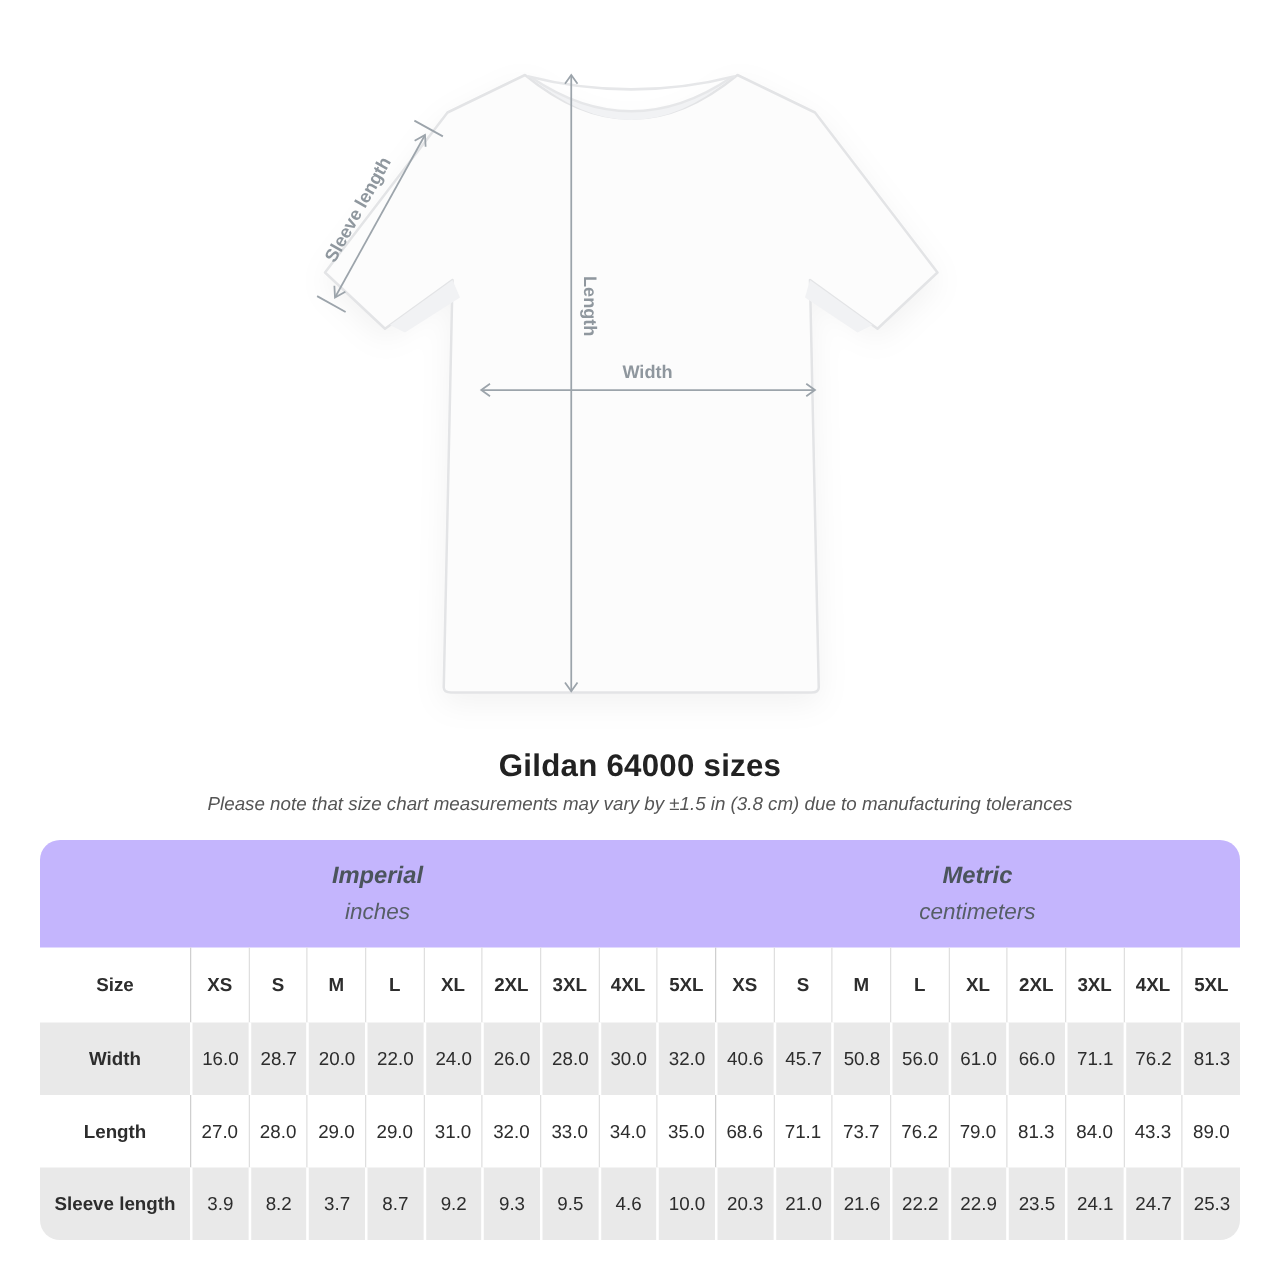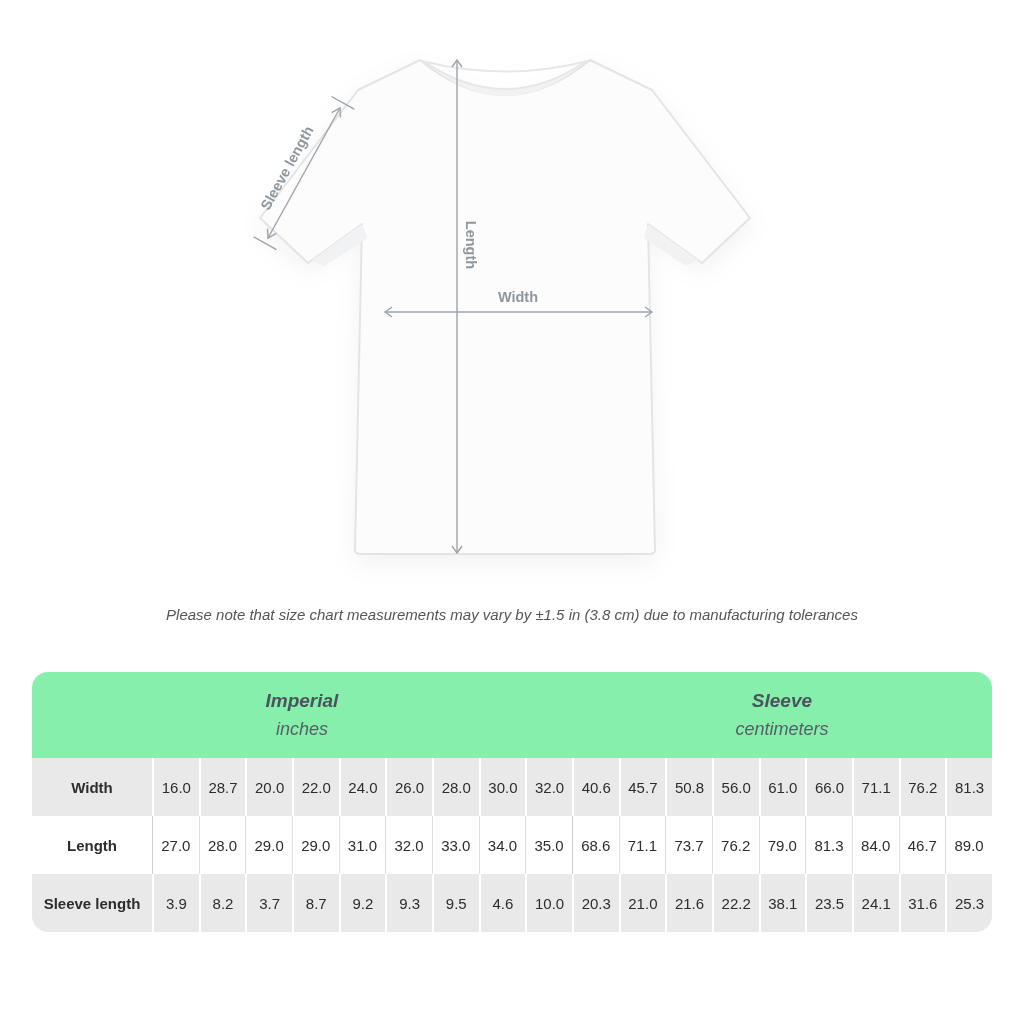--- a/index.html
+++ b/index.html
@@ -21,21 +21,21 @@
   .title-block{position:absolute;left:0;right:0;top:599px;text-align:center;}
   .page-title{margin:0;font-size:25px;font-weight:bold;color:#222;letter-spacing:.2px;}
   .page-note{margin:7px 0 0 0;font-size:15px;font-style:italic;color:#555;}
 
   
   .table-wrap{position:absolute;left:32px;top:672px;width:960px;}
   table.size-chart{border-collapse:separate;border-spacing:0;width:960px;table-layout:fixed;}
   table.size-chart td{text-align:center;vertical-align:middle;font-size:15px;color:#2d2d2d;padding:0;}
 
   .group-row{height:86px;}
-  .group-row td{background:#86efac;}
+  .group-row td{background:#c4b5fd;}
   .group-row td:first-child{border-top-left-radius:16px;}
   .group-row td:last-child{border-top-right-radius:16px;}
   .group-label{font-size:19px;font-weight:bold;font-style:italic;color:#4b545c;}
   .group-sublabel{font-size:18px;font-style:italic;color:#565e66;margin-top:7px;}
 
   .r-white{height:58px;}
   .r-gray{height:58px;}
   .r-gray td{background:#e9e9e9;}
   .size-row{height:60px;}
 
@@ -86,20 +86,21 @@
       <line class="anno-line" x1="40" y1="236" x2="112" y2="106"></line>
       <path class="anno-line" d="M112.5 115.4 L112 106 L103.7 110.6"></path>
       <path class="anno-line" d="M48.3 231.4 L40 236 L39.5 226.6"></path>
       <line class="anno-line" x1="126.3" y1="107.1" x2="103.5" y2="94.5"></line>
       <line class="anno-line" x1="48.5" y1="247.6" x2="25.7" y2="234.9"></line>
       <text class="anno-text" x="59" y="166" text-anchor="middle" dominant-baseline="central" transform="rotate(-61 59 166)">Sleeve length</text>
     </g>
   </svg>
 
   <div class="title-block">
+    <h1 class="page-title">Gildan 64000 sizes</h1>
     <p class="page-note">Please note that size chart measurements may vary by ±1.5 in (3.8 cm) due to manufacturing tolerances</p>
   </div>
 
   <div class="table-wrap">
     <table class="size-chart">
       <colgroup id="cols">
           <col style="width: 120px;">
           <col>
           <col>
           <col>
@@ -119,24 +120,45 @@
           <col>
           <col>
         </colgroup>
       <tbody id="meas-body">
         <tr class="group-row">
           <td colspan="10">
             <div class="group-label">Imperial</div>
             <div class="group-sublabel">inches</div>
           </td>
           <td colspan="9">
-            <div class="group-label">Sleeve</div>
+            <div class="group-label">Metric</div>
             <div class="group-sublabel">centimeters</div>
           </td>
         </tr>
+        <tr class="size-row" id="size-row">
+          <td class="row-label">Size</td>
+        <td class="size-h sec-start">XS</td>
+            <td class="size-h">S</td>
+            <td class="size-h">M</td>
+            <td class="size-h">L</td>
+            <td class="size-h">XL</td>
+            <td class="size-h">2XL</td>
+            <td class="size-h">3XL</td>
+            <td class="size-h">4XL</td>
+            <td class="size-h">5XL</td>
+            <td class="size-h sec-start">XS</td>
+            <td class="size-h">S</td>
+            <td class="size-h">M</td>
+            <td class="size-h">L</td>
+            <td class="size-h">XL</td>
+            <td class="size-h">2XL</td>
+            <td class="size-h">3XL</td>
+            <td class="size-h">4XL</td>
+            <td class="size-h">5XL</td>
+          </tr>
       <tr class="r-gray">
             <td class="row-label">Width</td>
             <td class="val sec-start">16.0</td>
             <td class="val">28.7</td>
             <td class="val">20.0</td>
             <td class="val">22.0</td>
             <td class="val">24.0</td>
             <td class="val">26.0</td>
             <td class="val">28.0</td>
             <td class="val">30.0</td>
@@ -162,41 +184,41 @@
             <td class="val">33.0</td>
             <td class="val">34.0</td>
             <td class="val">35.0</td>
             <td class="val sec-start">68.6</td>
             <td class="val">71.1</td>
             <td class="val">73.7</td>
             <td class="val">76.2</td>
             <td class="val">79.0</td>
             <td class="val">81.3</td>
             <td class="val">84.0</td>
-            <td class="val">46.7</td>
+            <td class="val">43.3</td>
             <td class="val">89.0</td>
           </tr>
           <tr class="r-gray last-row">
             <td class="row-label">Sleeve length</td>
             <td class="val sec-start">3.9</td>
             <td class="val">8.2</td>
             <td class="val">3.7</td>
             <td class="val">8.7</td>
             <td class="val">9.2</td>
             <td class="val">9.3</td>
             <td class="val">9.5</td>
             <td class="val">4.6</td>
             <td class="val">10.0</td>
             <td class="val sec-start">20.3</td>
             <td class="val">21.0</td>
             <td class="val">21.6</td>
             <td class="val">22.2</td>
-            <td class="val">38.1</td>
+            <td class="val">22.9</td>
             <td class="val">23.5</td>
             <td class="val">24.1</td>
-            <td class="val">31.6</td>
+            <td class="val">24.7</td>
             <td class="val">25.3</td>
           </tr>
         </tbody>
     </table>
   </div>
 
 </div>
 
 </body></html>

